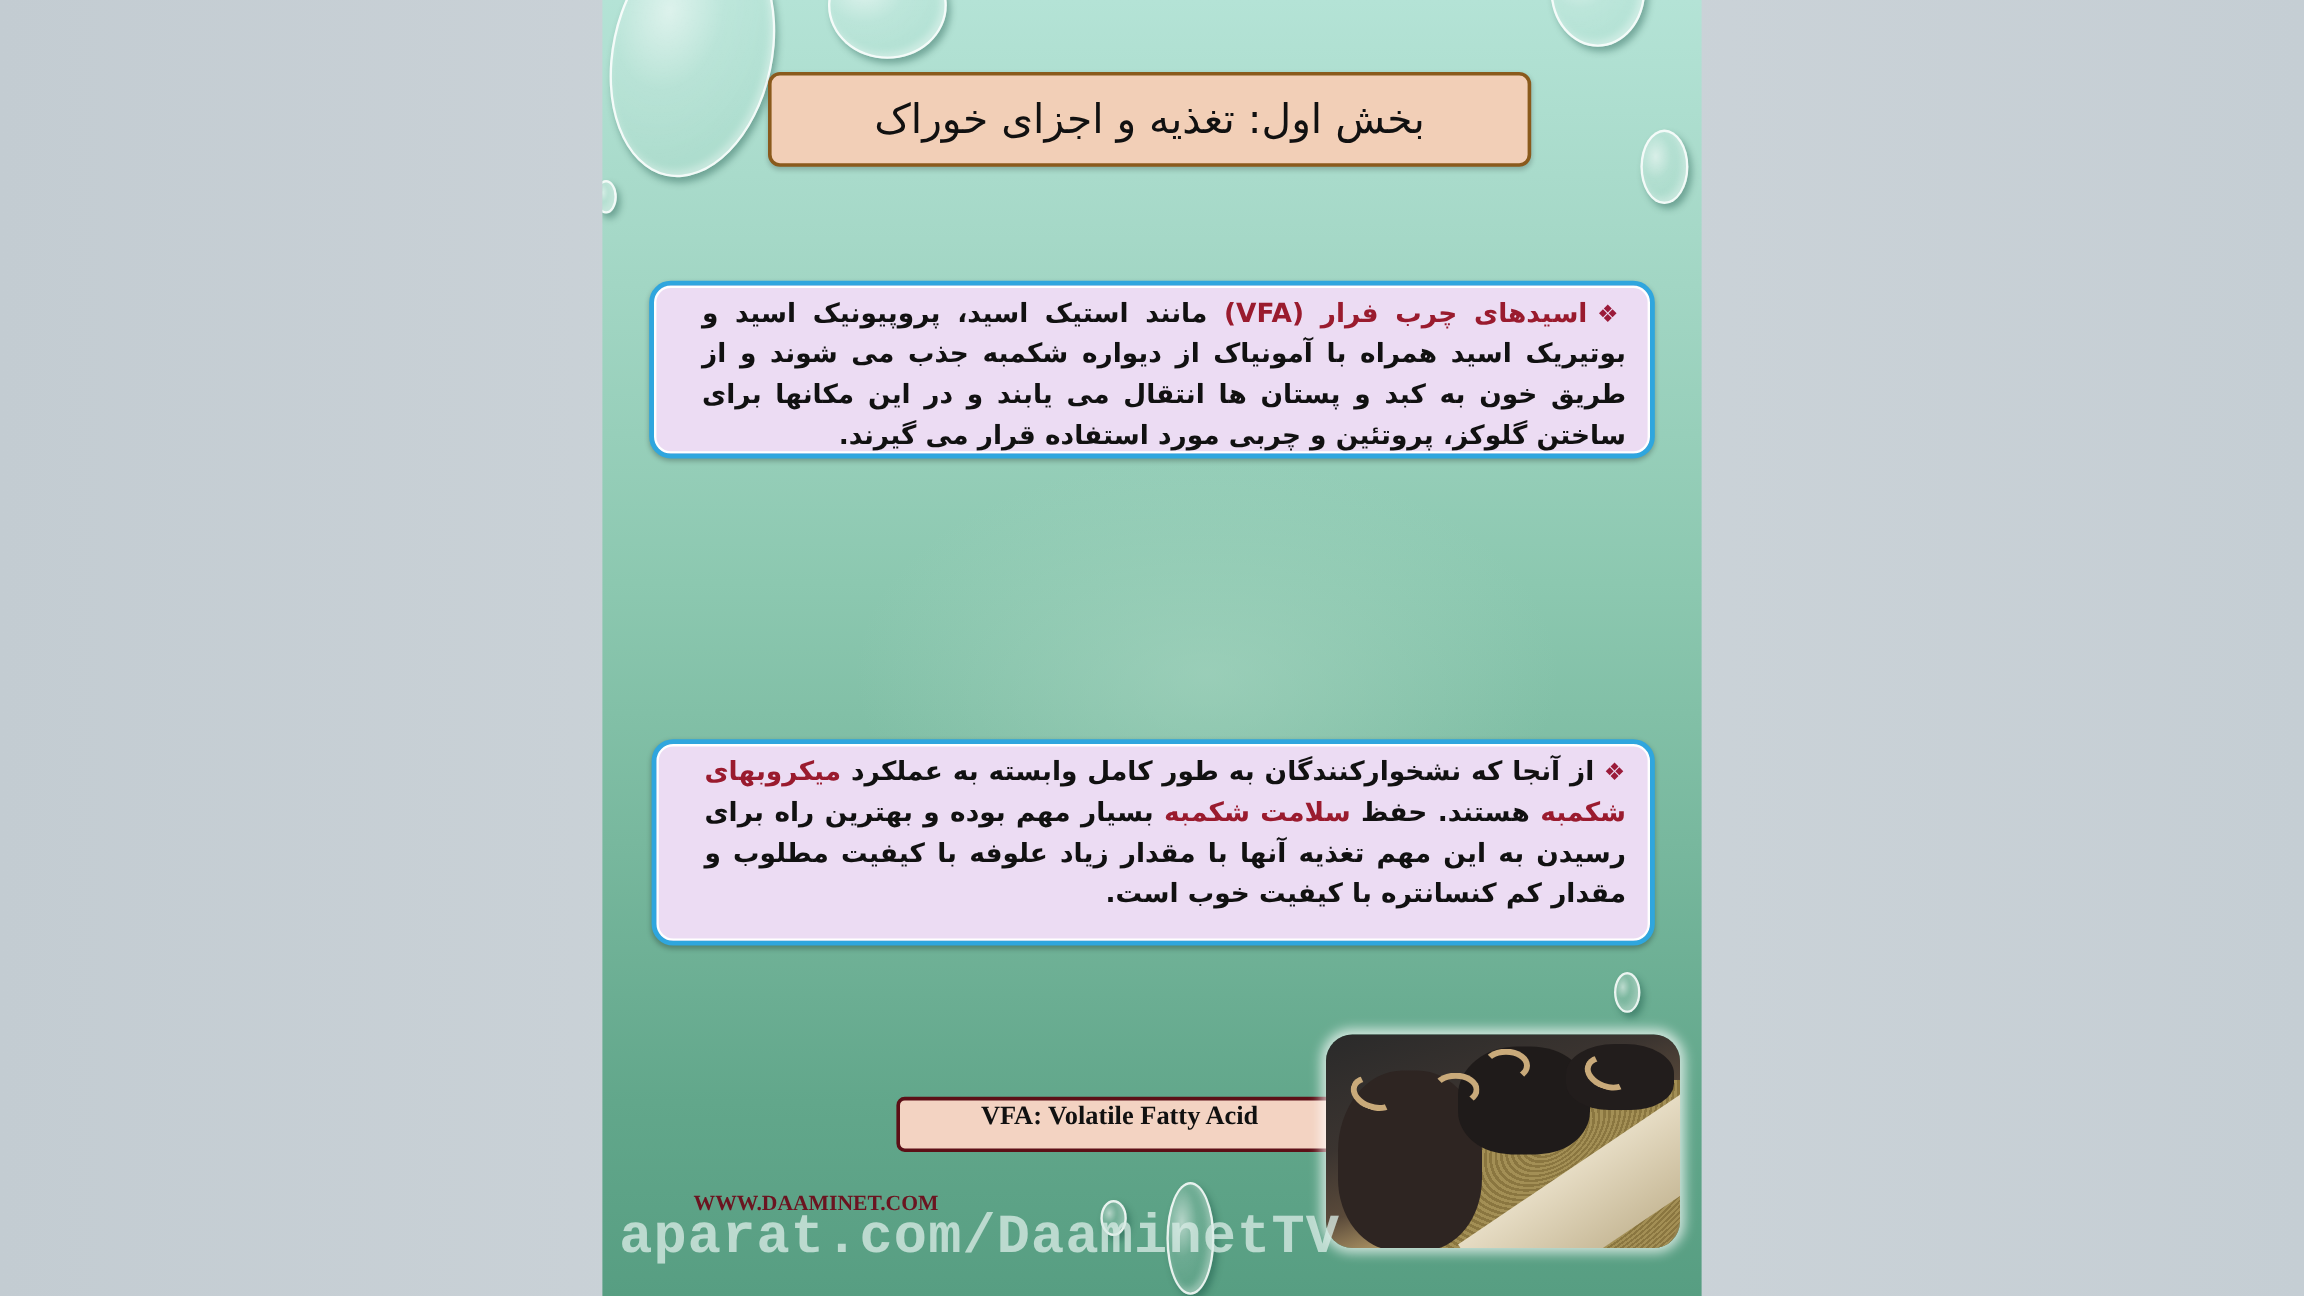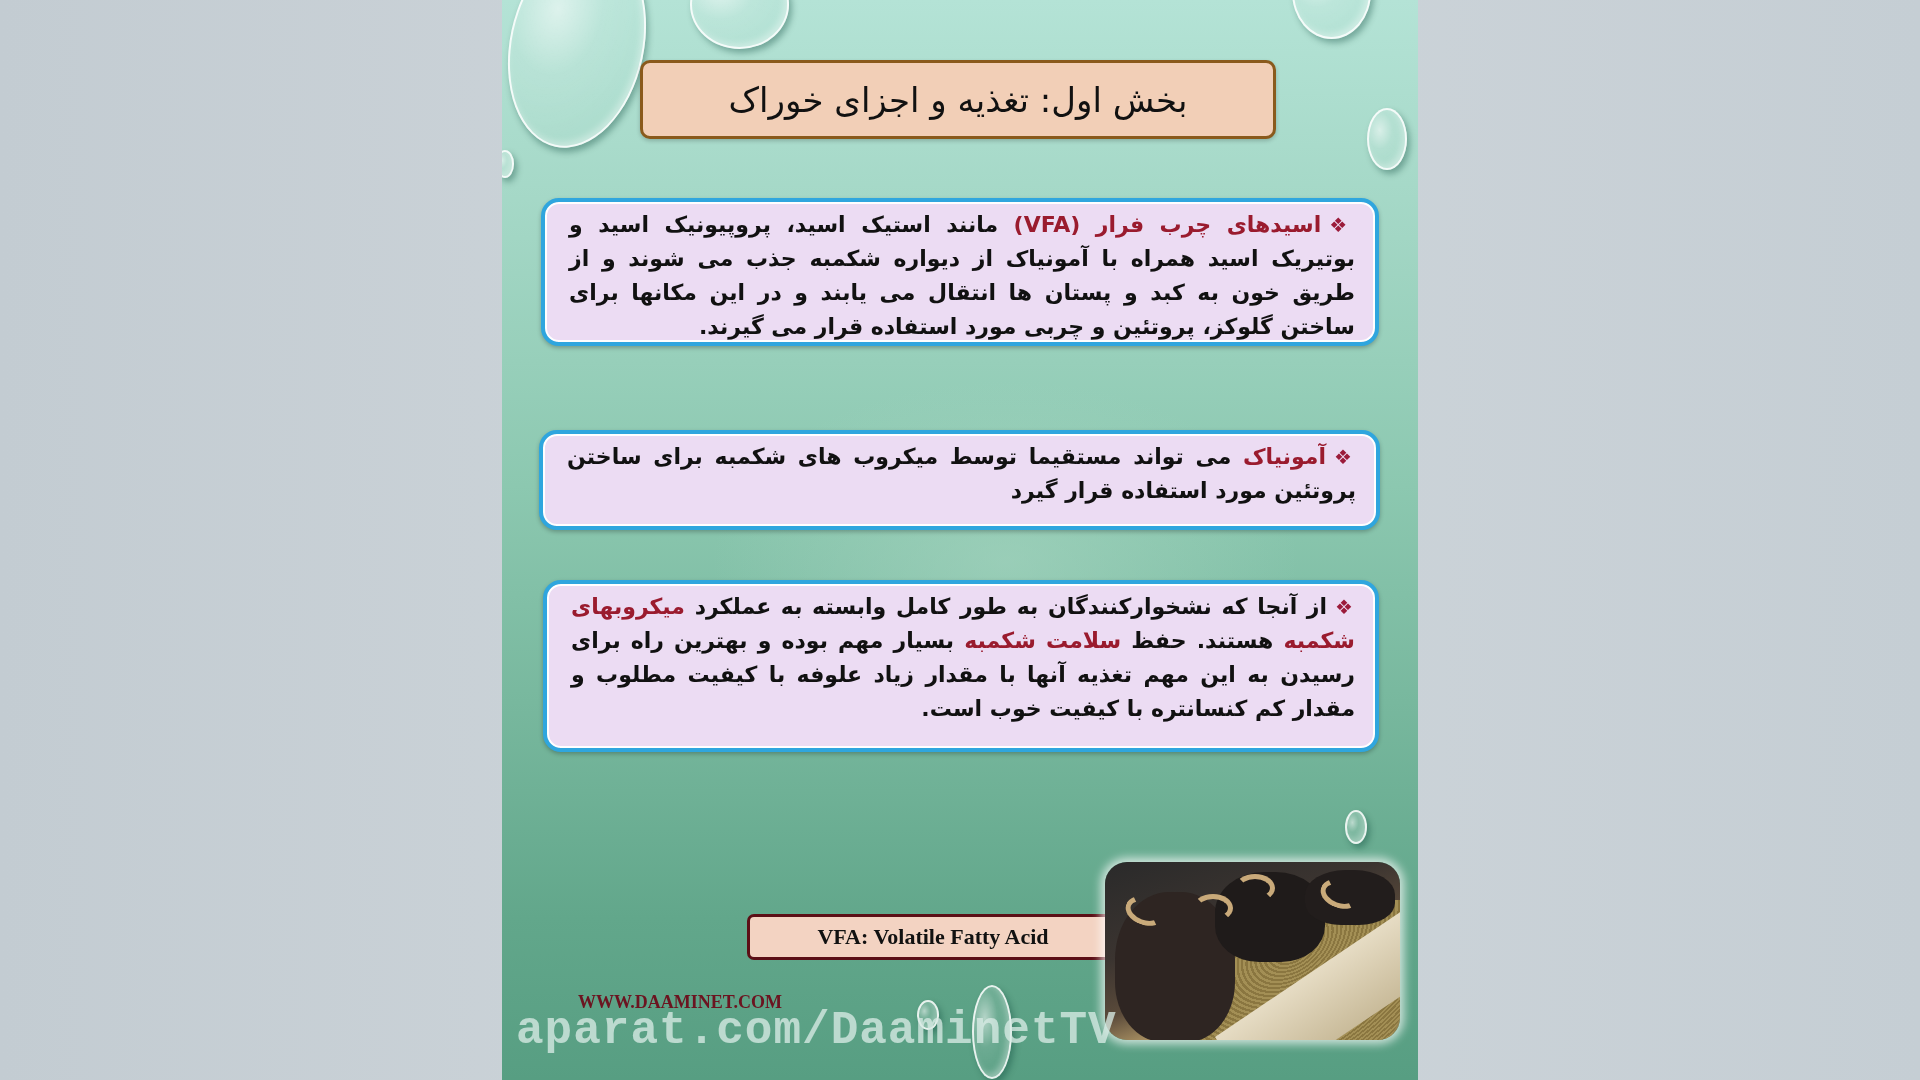--- a/index.html
+++ b/index.html
@@ -29,33 +29,34 @@
   .title-text {
     font-family:"DejaVu Sans", sans-serif; font-weight:normal; font-size:34px; color:#111;
     direction:rtl;
   }
   .info-box {
     position:absolute; box-sizing:border-box;
     background:#ecdcf3; border:4px solid #2fa6de; border-radius:18px;
     box-shadow: inset 0 0 0 2px #ffffff, 0 2px 4px rgba(0,0,0,0.25);
     direction:rtl; text-align:justify;
     font-family:"DejaVu Sans", sans-serif; font-weight:bold; font-size:22px; line-height:34px; color:#111;
-    padding:6px 20px 6px 24px;
+    padding:6px 20px 6px 40px;
+    margin-top:36px;
   }
   .info-box .bullet {
     color:#9b1b3a; font-size:20px; margin-left:8px;
   }
   .hl { color:#9a1b2e; }
   .box1 { left:39px; top:198px; width:838px; height:148px; }
   .box2 { left:37px; top:430px; width:841px; height:100px; }
   .box3 { left:41px; top:580px; width:836px; height:172px; }
   .vfa-box {
     position:absolute; left:245px; top:914px; width:372px; height:46px; box-sizing:border-box;
     background:#f3d3c2; border:3px solid #5c0f16; border-radius:7px;
-    display:flex; align-items:center; justify-content:center;
+    display:flex; align-items:flex-start; justify-content:center;
   }
   .vfa-text {
     font-family:"Liberation Serif", serif; font-weight:bold; font-size:22px; color:#111;
   }
   .site-text {
     position:absolute; left:32px; top:992px;
     font-family:"Liberation Serif", serif; font-weight:bold; font-size:18px; color:#6b1420; letter-spacing:0;margin-left:44px;
   }
   .photo {
     position:absolute; left:603px; top:862px; width:295px; height:178px; border-radius:22px; overflow:hidden;
@@ -100,23 +101,20 @@
   <div class="drop" style="left:470px;top:985px;width:36px;height:90px;"></div>
 
   <div class="title-box">
     <span class="title-text">بخش اول: تغذیه و اجزای خوراک</span>
   </div>
 
   <div class="info-box box1">
     <span class="bullet">❖</span><span class="hl">اسیدهای چرب فرار (VFA)</span><span> مانند استیک اسید، پروپیونیک اسید و بوتیریک اسید همراه با آمونیاک از دیواره شکمبه جذب می شوند و از طریق خون به کبد و پستان ها انتقال می یابند و در این مکانها برای ساختن گلوکز، پروتئین و چربی مورد استفاده قرار می گیرند.</span>
   </div>
 
-  <div class="info-box box2">
-    <span class="bullet">❖</span><span class="hl">آمونیاک</span><span> می تواند مستقیما توسط میکروب های شکمبه برای ساختن پروتئین مورد استفاده قرار گیرد</span>
-  </div>
 
   <div class="info-box box3">
     <span class="bullet">❖</span><span>از آنجا که نشخوارکنندگان به طور کامل وابسته به عملکرد </span><span class="hl">میکروبهای شکمبه</span><span> هستند. حفظ </span><span class="hl">سلامت شکمبه</span><span> بسیار مهم بوده و بهترین راه برای رسیدن به این مهم تغذیه آنها با مقدار زیاد علوفه با کیفیت مطلوب و مقدار کم کنسانتره با کیفیت خوب است.</span>
   </div>
 
   <div class="vfa-box">
     <span class="vfa-text">VFA: Volatile Fatty Acid</span>
   </div>
 
   <div class="site-text">WWW.DAAMINET.COM</div>

